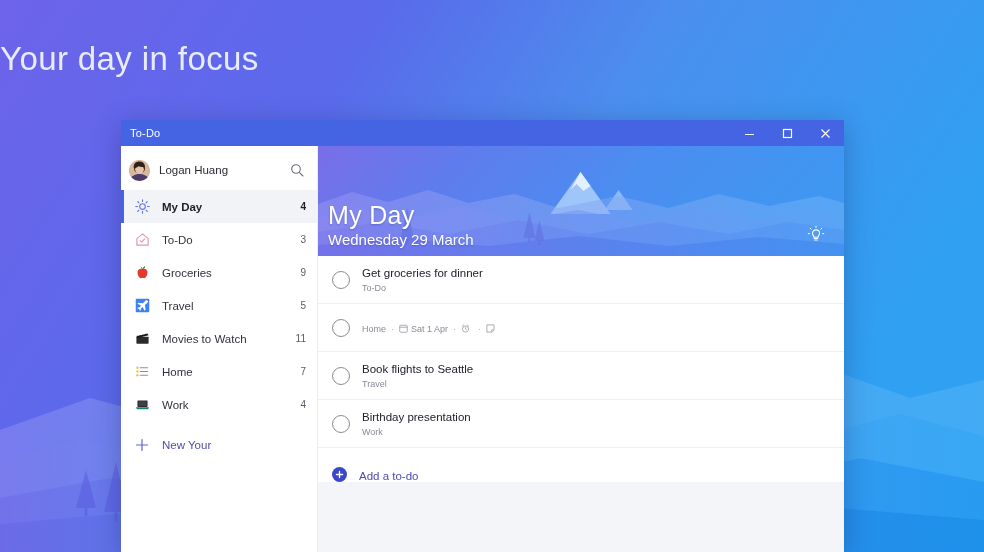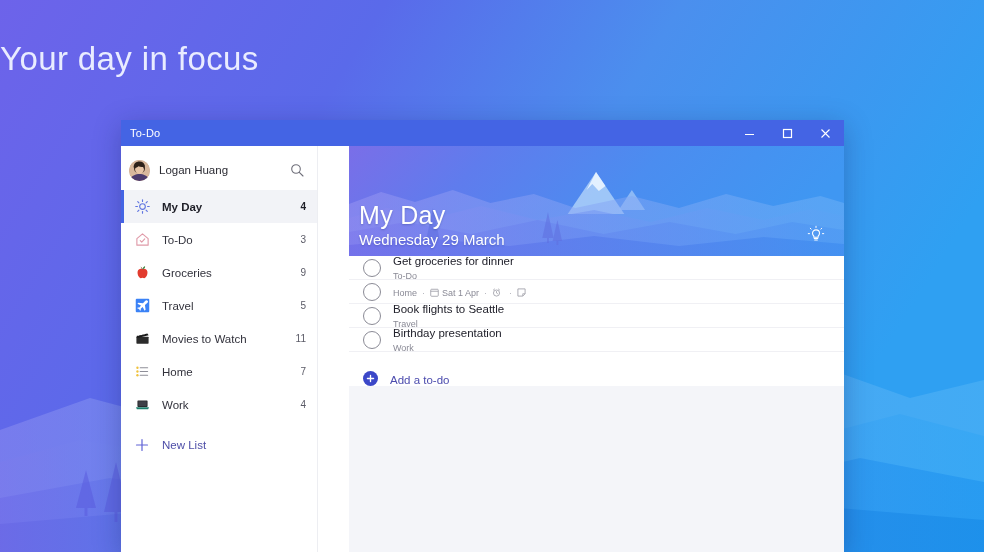--- a/index.html
+++ b/index.html
@@ -73,21 +73,20 @@
     width: 38px; height: 26px;
     display: flex; align-items: center; justify-content: center;
     color: #ffffff;
   }
   .wbtn svg { display:block; }
 
   
   #app-body {
     display: flex;
     height: 406px;
-    gap: 31px;
   }
 
   
   #sidebar {
     width: 197px;
     background: #ffffff;
     border-right: 1px solid #edeef2;
     box-sizing: border-box;
     display: flex;
     flex-direction: column;
@@ -224,21 +223,21 @@
   }
 
   
   #task-list {
     background: #ffffff;
     flex: 0 0 auto;
   }
   .task-row {
     display: flex;
     align-items: center;
-    height: 24px;
+    height: 48px;
     padding: 5px 10px;
     box-sizing: border-box;
     border-bottom: 1px solid #f0f0f4;
     background: #ffffff;
   }
   .task-check {
     width: 16px; height: 16px;
     border: 1.3px solid #8b8b96;
     border-radius: 50%;
     flex: 0 0 16px;
@@ -499,21 +498,21 @@
         </div>
 
       </div>
 
       <div id="new-list-row">
         <span class="nav-icon">
           <svg width="14" height="14" viewBox="0 0 14 14">
             <path d="M7,1.5 L7,12.5 M1.5,7 L12.5,7" stroke="#5f63d6" stroke-width="1.2" stroke-linecap="round"></path>
           </svg>
         </span>
-        <span id="new-list-label">New List</span>
+        <span id="new-list-label">New Your</span>
       </div>
     </div>
 
     <div id="main">
 
       <div id="hero">
         <svg id="hero-svg" viewBox="0 0 525 110" preserveAspectRatio="none">
           <defs>
             <linearGradient id="heroSky" x1="0" y1="0" x2="1" y2="0.2">
               <stop offset="0%" stop-color="#7a6ee8"></stop>

